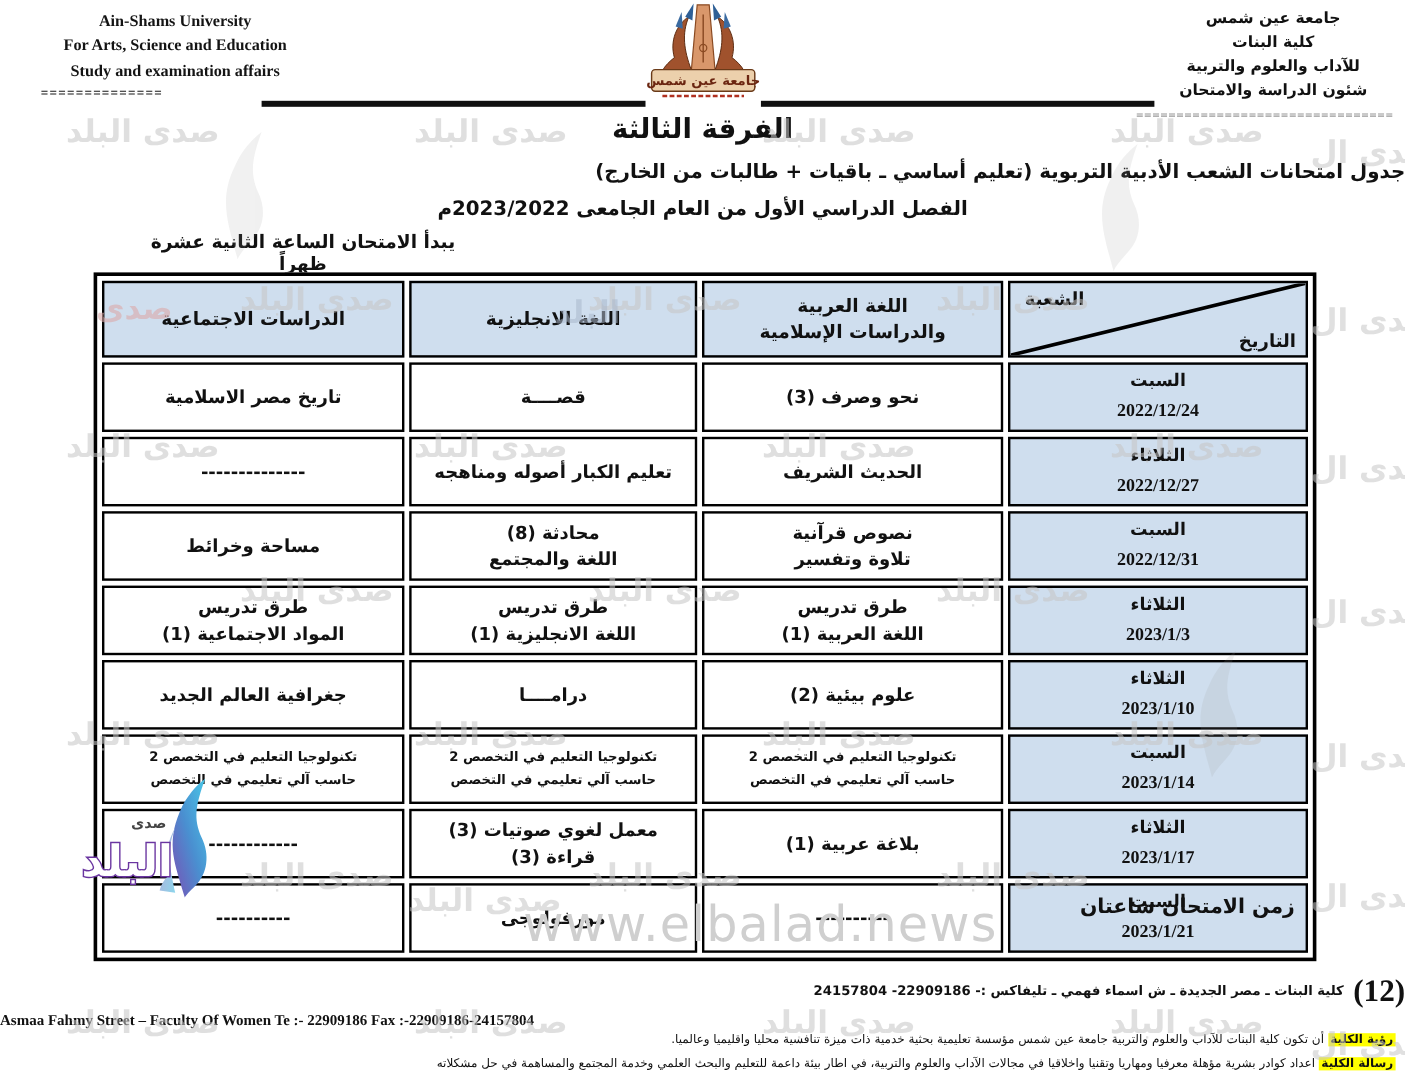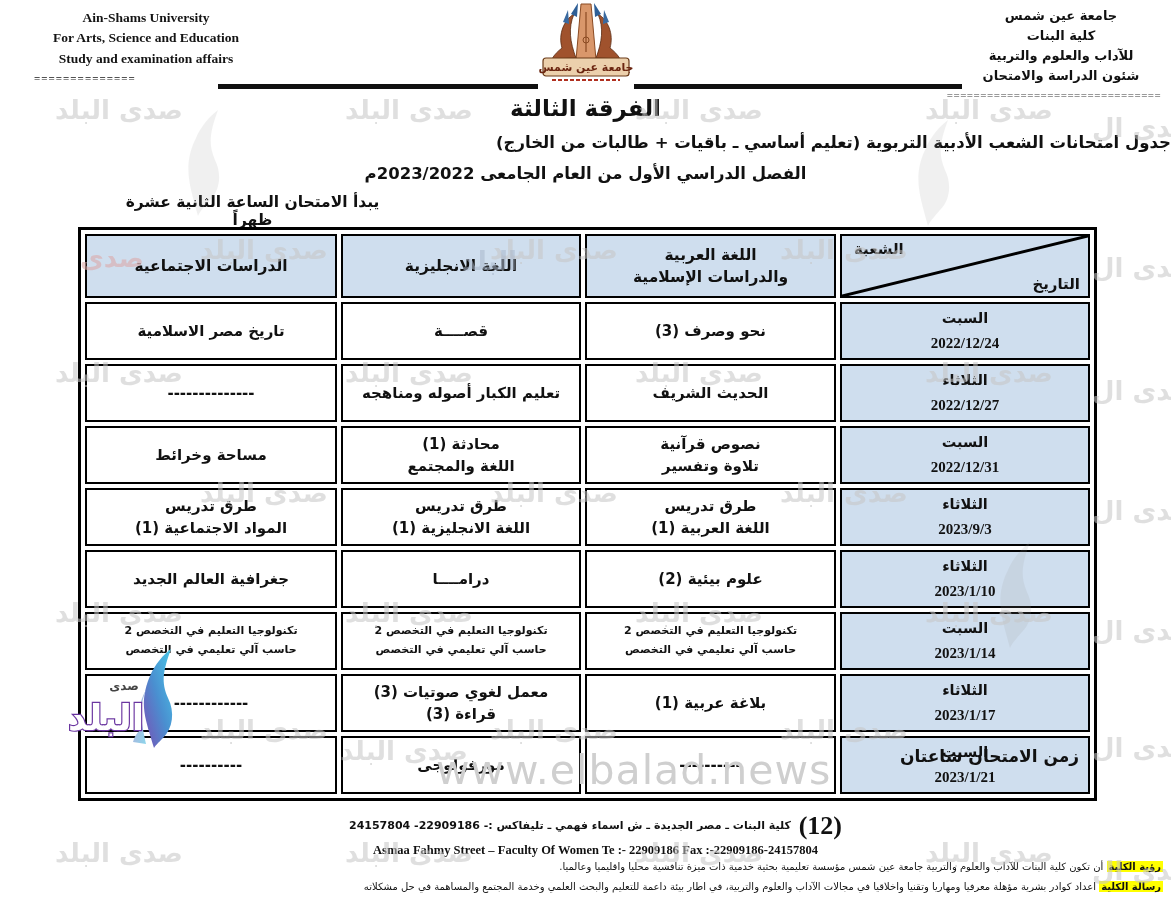--- a/index.html
+++ b/index.html
@@ -38,21 +38,21 @@
   .date-cell .date-num{font-family:"Liberation Serif",serif;font-size:15px;}
   .subject-cell{font-size:15px;white-space:pre-line;height:50px;line-height:1.5;background:#fff;}
   .subject-cell.small{font-size:11px;line-height:1.7;}
 
   
   .duration{position:absolute;right:92px;top:746px;font-size:17px;font-weight:bold;direction:rtl;}
   .site-wm{position:absolute;left:436px;top:746px;font-size:41px;color:#cfcfcf;
            letter-spacing:1px;z-index:5;}
 
   
-  .footer{position:absolute;left:0;right:0;top:811px;text-align:center;z-index:1;padding-left:20px;}
+  .footer{position:absolute;left:0;right:0;top:811px;z-index:1;}
   .f1{direction:rtl;font-size:11px;font-weight:bold;}
   .pagenum{font-size:26px;font-family:"Liberation Serif",serif;font-weight:bold;
            vertical-align:middle;margin-left:4px;}
   .f2{font-family:"Liberation Serif",serif;font-weight:bold;font-size:12.5px;margin-top:2px;}
   .f3{direction:rtl;font-size:11px;font-weight:bold;margin-top:1px;}
   .f3 .url{font-family:"Liberation Serif",serif;font-weight:normal;}
   .vision{position:absolute;right:8px;top:861px;direction:rtl;font-size:10px;white-space:nowrap;}
   .mission{position:absolute;right:8px;top:881px;direction:rtl;font-size:10px;white-space:nowrap;}
   .hl{background:#ffff00;font-weight:bold;padding:0 2px;}
 
@@ -148,28 +148,28 @@
           <td class="subject-cell">تعليم الكبار أصوله ومناهجه</td>
           <td class="subject-cell">--------------</td>
         </tr>
         <tr>
           <td class="date-cell">
             <div>السبت</div>
             <div class="date-num">2022/12/31</div>
           </td>
           <td class="subject-cell">نصوص قرآنية
 تلاوة وتفسير</td>
-          <td class="subject-cell">محادثة (1)
+          <td class="subject-cell">محادثة (8)
 اللغة والمجتمع</td>
           <td class="subject-cell">مساحة وخرائط</td>
         </tr>
         <tr>
           <td class="date-cell">
             <div>الثلاثاء</div>
-            <div class="date-num">2023/9/3</div>
+            <div class="date-num">2023/1/3</div>
           </td>
           <td class="subject-cell">طرق تدريس
 اللغة العربية (1)</td>
           <td class="subject-cell">طرق تدريس
 اللغة الانجليزية (1)</td>
           <td class="subject-cell">طرق تدريس
 المواد الاجتماعية (1)</td>
         </tr>
         <tr>
           <td class="date-cell">

